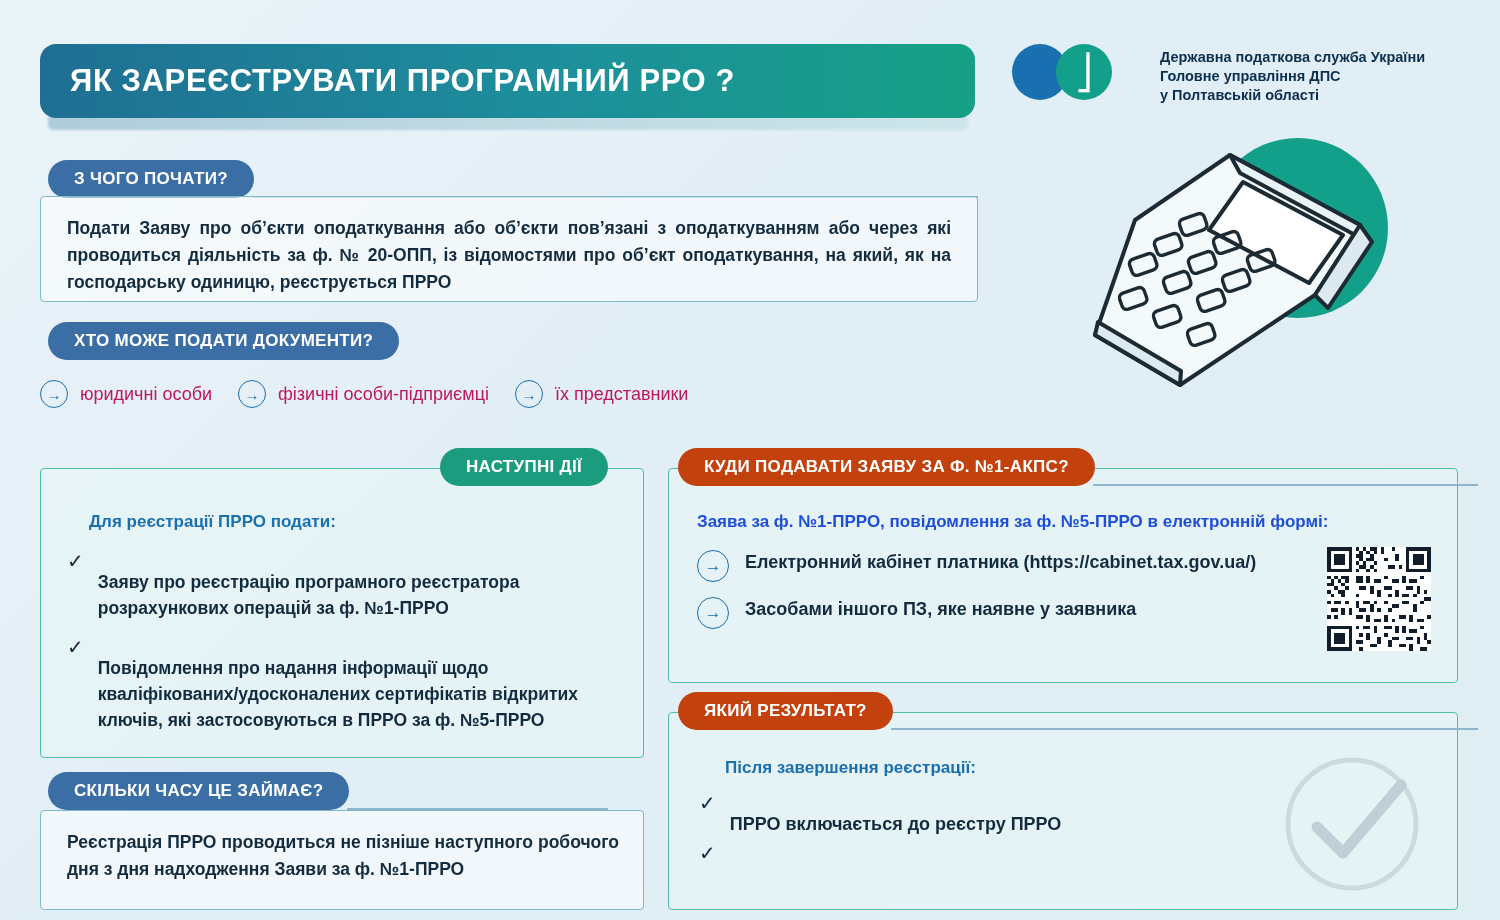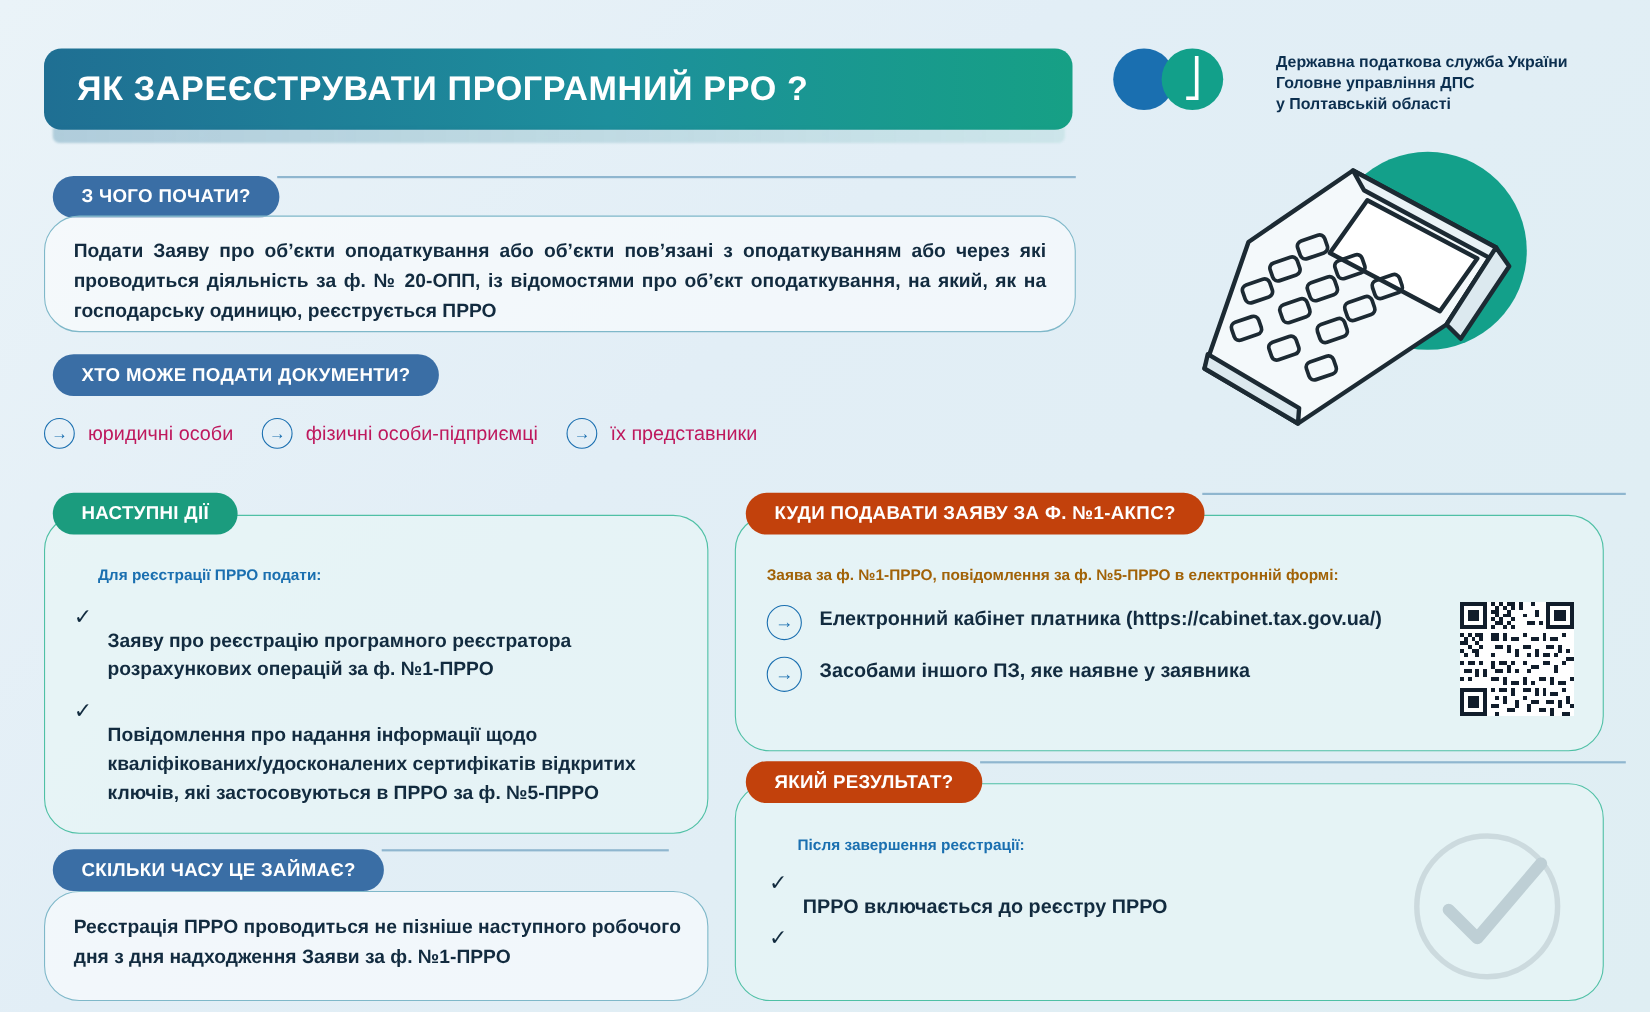--- a/index.html
+++ b/index.html
@@ -46,33 +46,33 @@
 
   
   .pill {
     display: inline-flex; align-items: center; height: 38px; padding: 0 26px;
     border-radius: 19px; color: #fff; font-size: 17px; font-weight: bold;
     letter-spacing: .3px; white-space: nowrap;
   }
   .pill.blue { background: #3a6ea5; }
   .pill.green { background: #1b9c7e; }
   .pill.teal { background: #c2410c; }
-  .pill-row { display: flex; align-items: flex-start; }
+  .pill-row { display: flex; align-items: flex-end; }
   .pill-line { height: 2px; background: #8fb6cf; flex: 1; margin-left: -2px; }
 
   
   .card {
     background: rgba(255,255,255,.55);
-    border: 1.6px solid #7fb8c9; border-radius: 32px;
+    border: 1.6px solid #7fb8c9; border-radius: 4px;
   }
   .card.green-b { border-color: #4fc0a5; background: rgba(233,248,245,.55); }
 
   .body-text { color: #122b3f; font-size: 17.5px; line-height: 27px; }
-  .sub-head { color: #1a6fb0; font-size: 14px; font-weight: bold; line-height: 26px; }
-  .sub-head.teal { color: #a16207; }
+  .sub-head { color: #1a6fb0; font-size: 17px; font-weight: bold; line-height: 26px; }
+  .sub-head.teal { color: #1d4ed8; }
 
   
   #start-label { position: absolute; left: 48px; top: 160px; width: 930px; }
   #start-card { position: absolute; left: 40px; top: 196px; width: 938px; height: 106px; padding: 18px 26px 0 26px; }
   #start-card .body-text { text-align: justify; font-weight: bold; }
 
   
   #who-label { position: absolute; left: 48px; top: 322px; width: 600px; }
   #who-row { position: absolute; left: 40px; top: 380px; display: flex; align-items: center; gap: 26px; }
   .arrow-circle {

